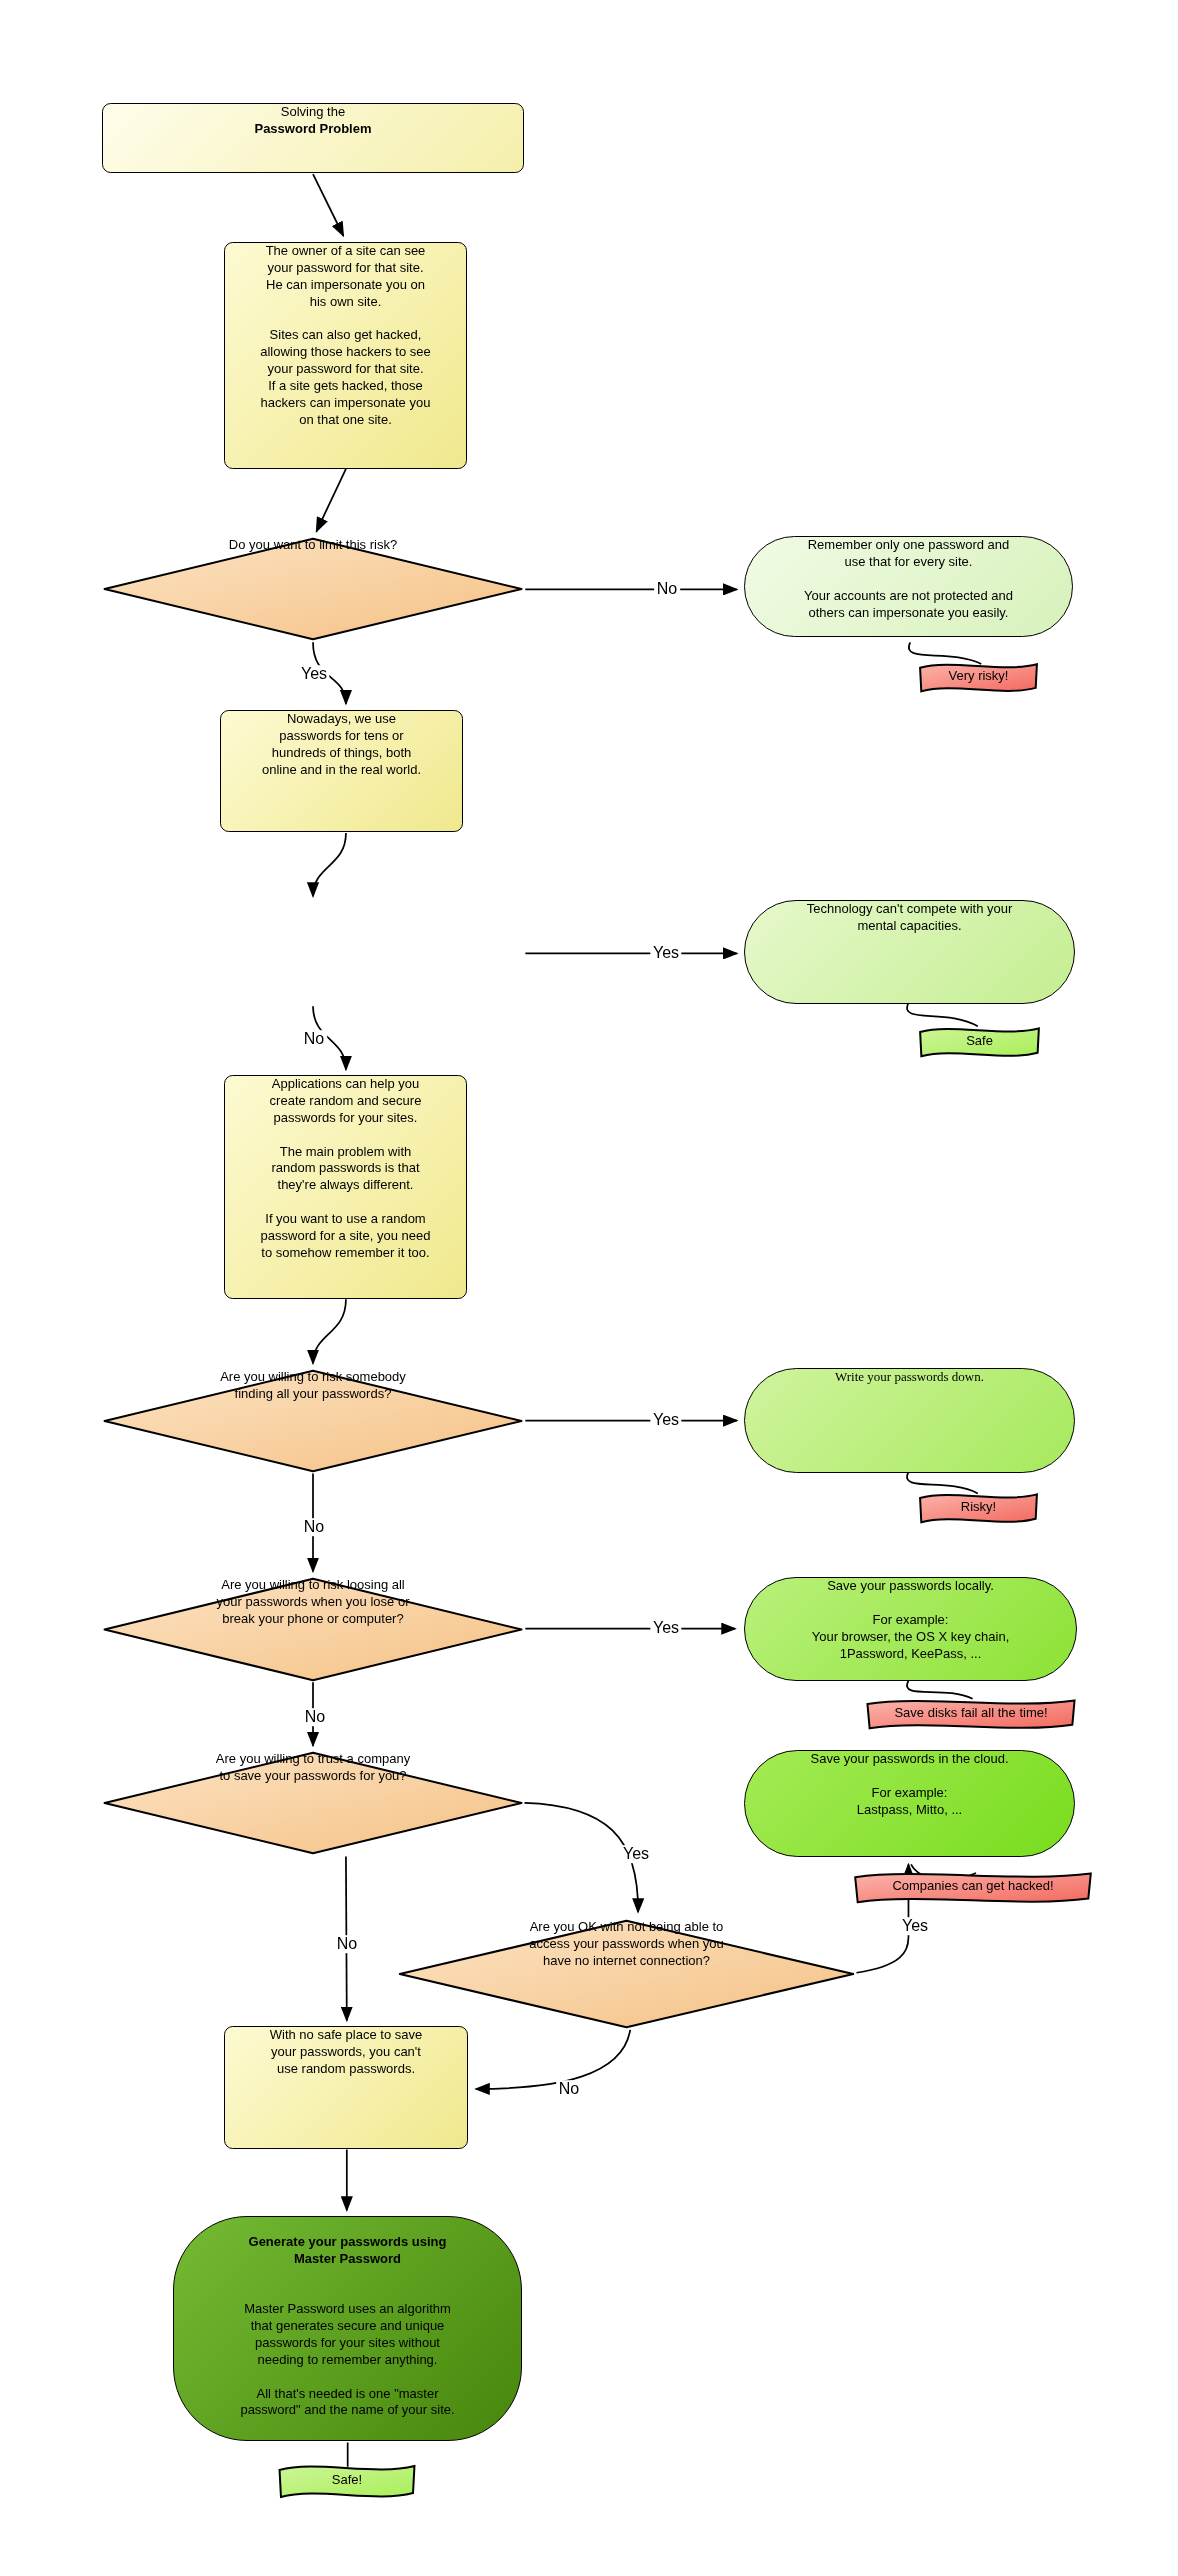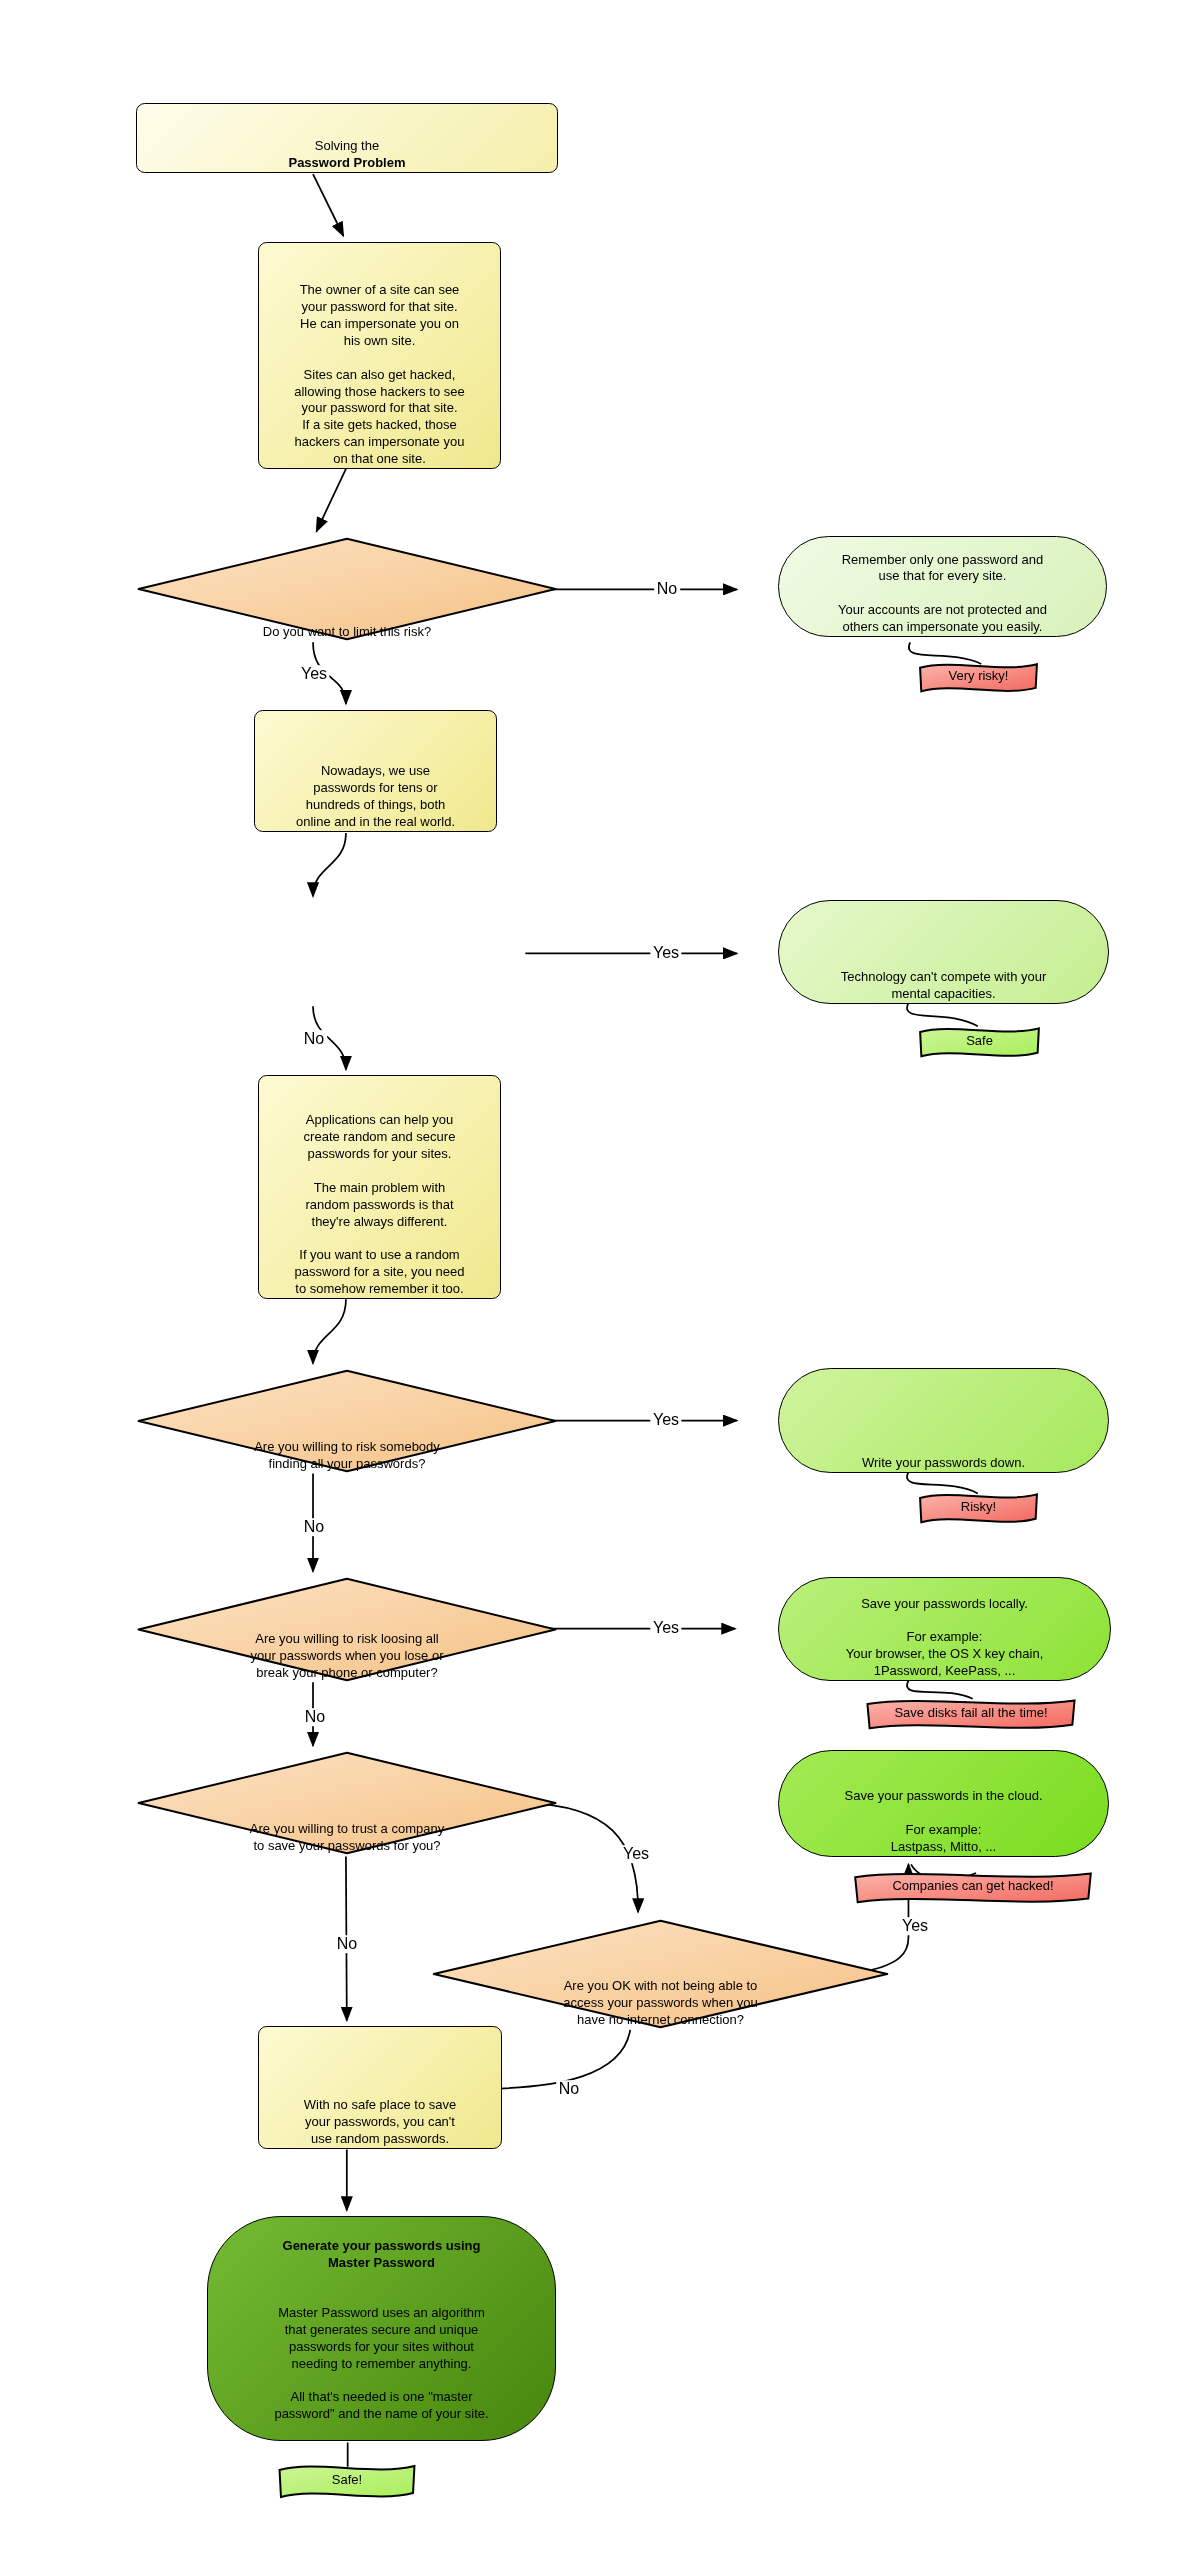--- a/index.html
+++ b/index.html
@@ -1,26 +1,26 @@
 <!DOCTYPE html>
 <html style="font-size:14px"><head>
 <meta charset="utf-8">
 <style>
   html,body{margin:0;padding:0;background:#fff;}
   #canvas{position:relative;width:1179px;height:2576px;font-family:"Liberation Sans",sans-serif;color:#000;overflow:hidden;}
   #wires{position:absolute;left:0;top:0;z-index:0;}
-  .node{position:absolute;display:flex;align-items:flex-end;justify-content:center;text-align:center;box-sizing:border-box;z-index:1;margin-left:34px;}
+  .node{position:absolute;display:flex;align-items:flex-start;justify-content:center;text-align:center;box-sizing:border-box;z-index:1;}
   .txt{white-space:pre-line;font-size:13px;line-height:1.3;position:relative;z-index:2;padding:0 7px;}
   .proc{background:linear-gradient(135deg,#fdfad2,#f0e88d);border:1.7px solid #000;border-radius:8.7px;}
   .titlebox{background:linear-gradient(135deg,#fefdea,#f5efab);border:1.7px solid #000;border-radius:8.7px;}
   .titlebox .l2{font-weight:bold;}
   .stadium{border:1.7px solid #000;border-radius:866px;}
   .st1{background:linear-gradient(135deg,#f1fbe5,#d7f1ba);}
   .st2{background:linear-gradient(135deg,#e6f8cc,#c4ee90);}
-  .st3{background:linear-gradient(135deg,#d0f49e,#a6e95c);}
+  .st3{background:linear-gradient(135deg,#d0f49e,#a6e95c);font-family:Liberation Serif, serif;}
   .st4{background:linear-gradient(135deg,#baf07c,#8ce234);}
   .st5{background:linear-gradient(135deg,#a4eb55,#79dc1e);}
   .blob{background:linear-gradient(135deg,#74bb33,#47860d);border:1.7px solid #000;border-radius:74px;}
   .blob .head{font-weight:bold;display:block;margin-bottom:16.5px;white-space:pre-line;}
   .blob .body{display:block;white-space:pre-line;}
   .diamond{background:transparent;}
   .diamond svg.shape, .ribbon svg.shape{position:absolute;left:0;top:0;width:100%;height:100%;z-index:1;}
   .ribbon{position:absolute;display:flex;align-items:center;justify-content:center;text-align:center;z-index:2;}
   .ribbon .txt{padding:0 3.5px;}
   .edge-label{position:absolute;transform:translate(-50%,-50%);background:#fff;padding:0 2.6px;font-size:16px;z-index:3;line-height:1.1;}

